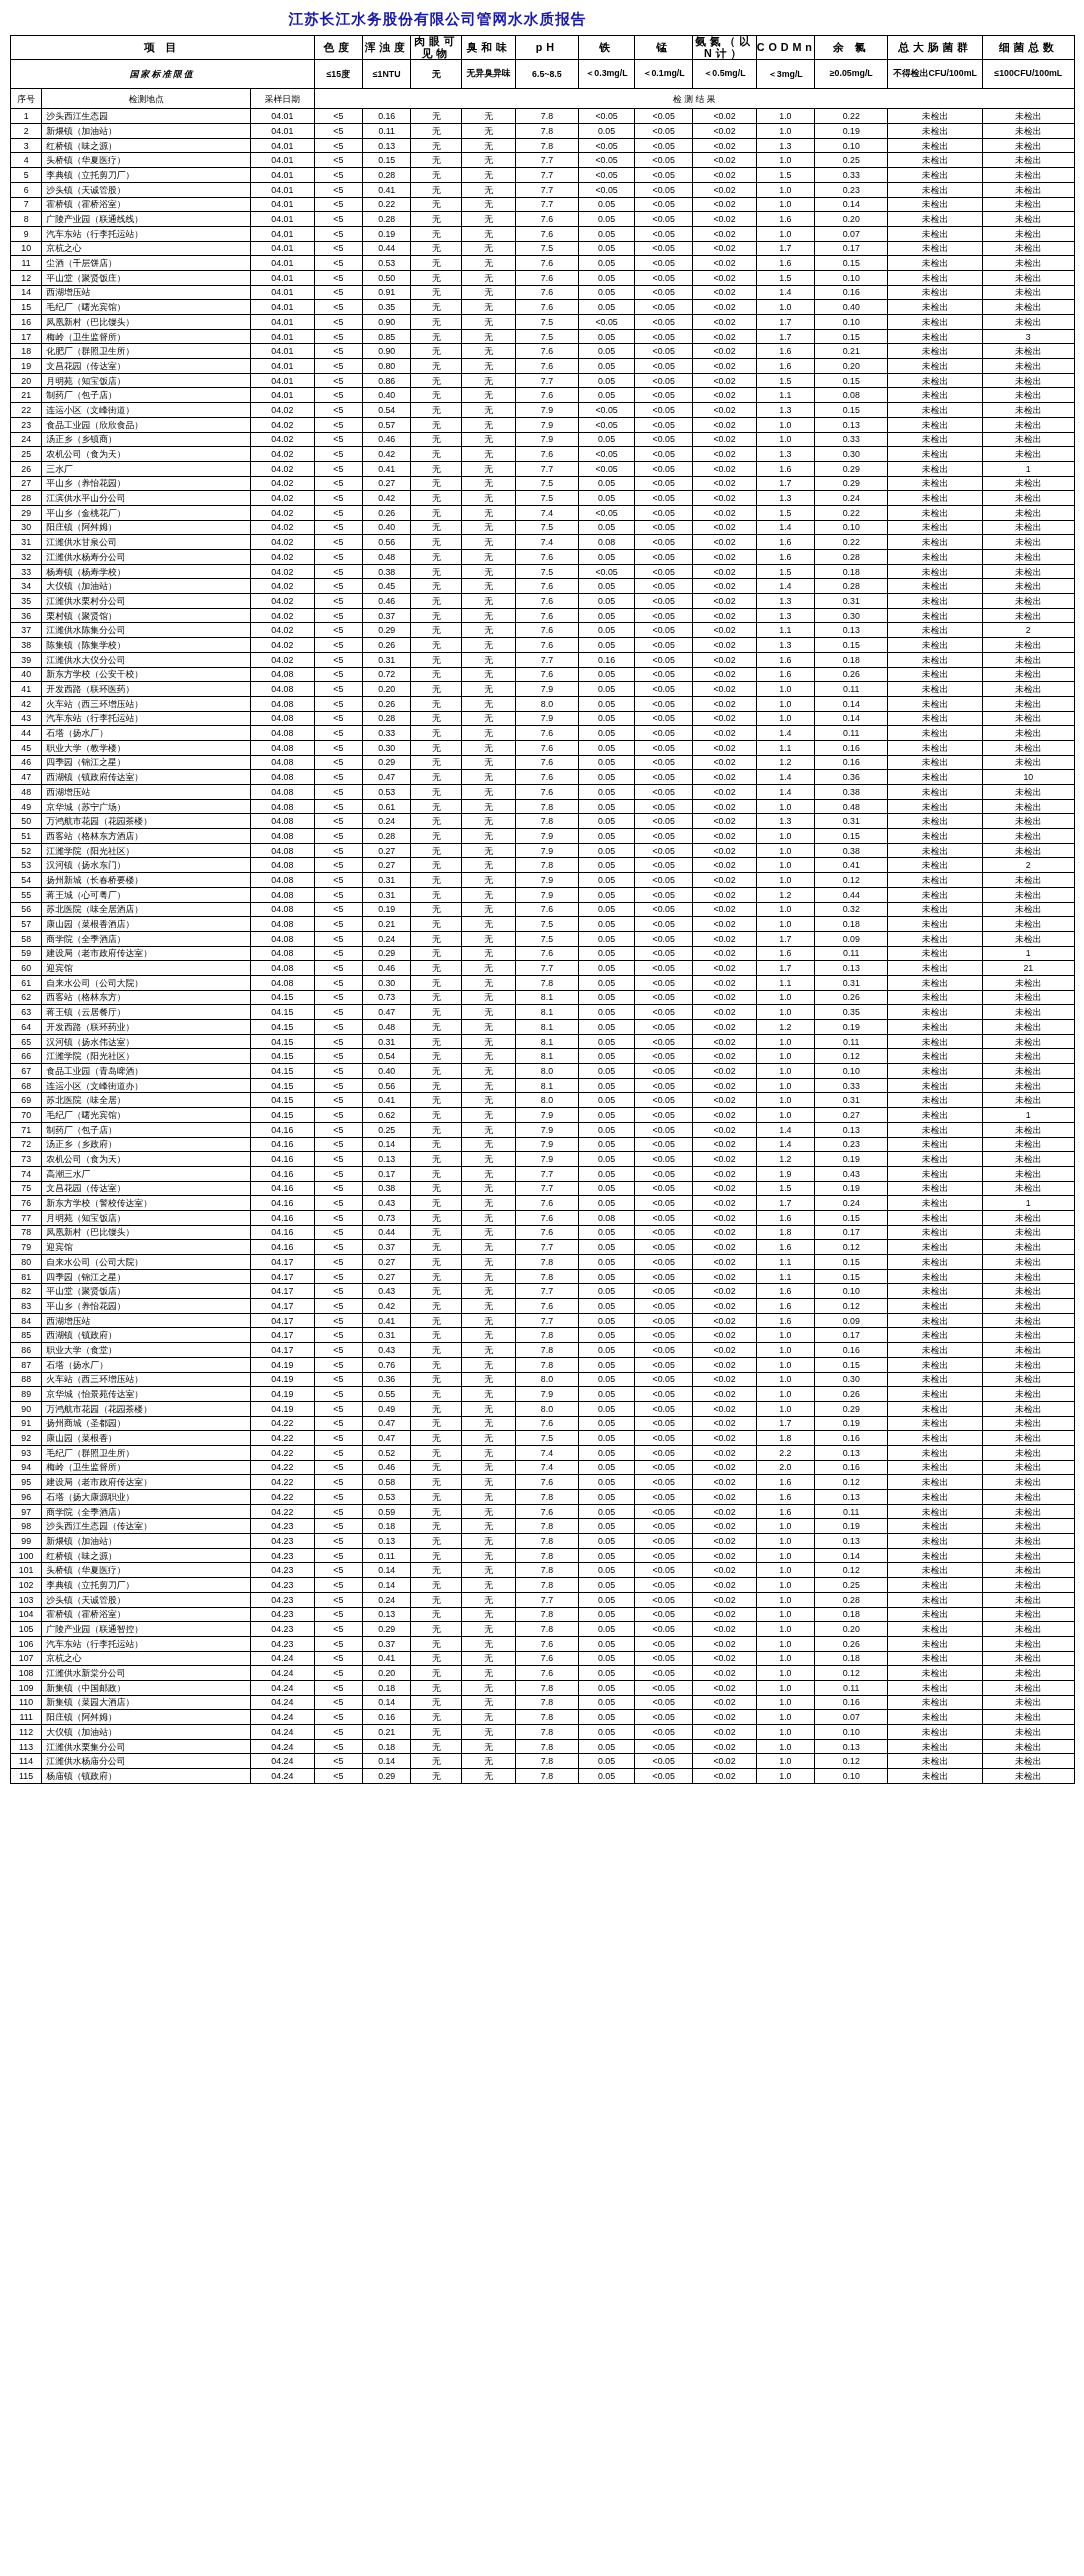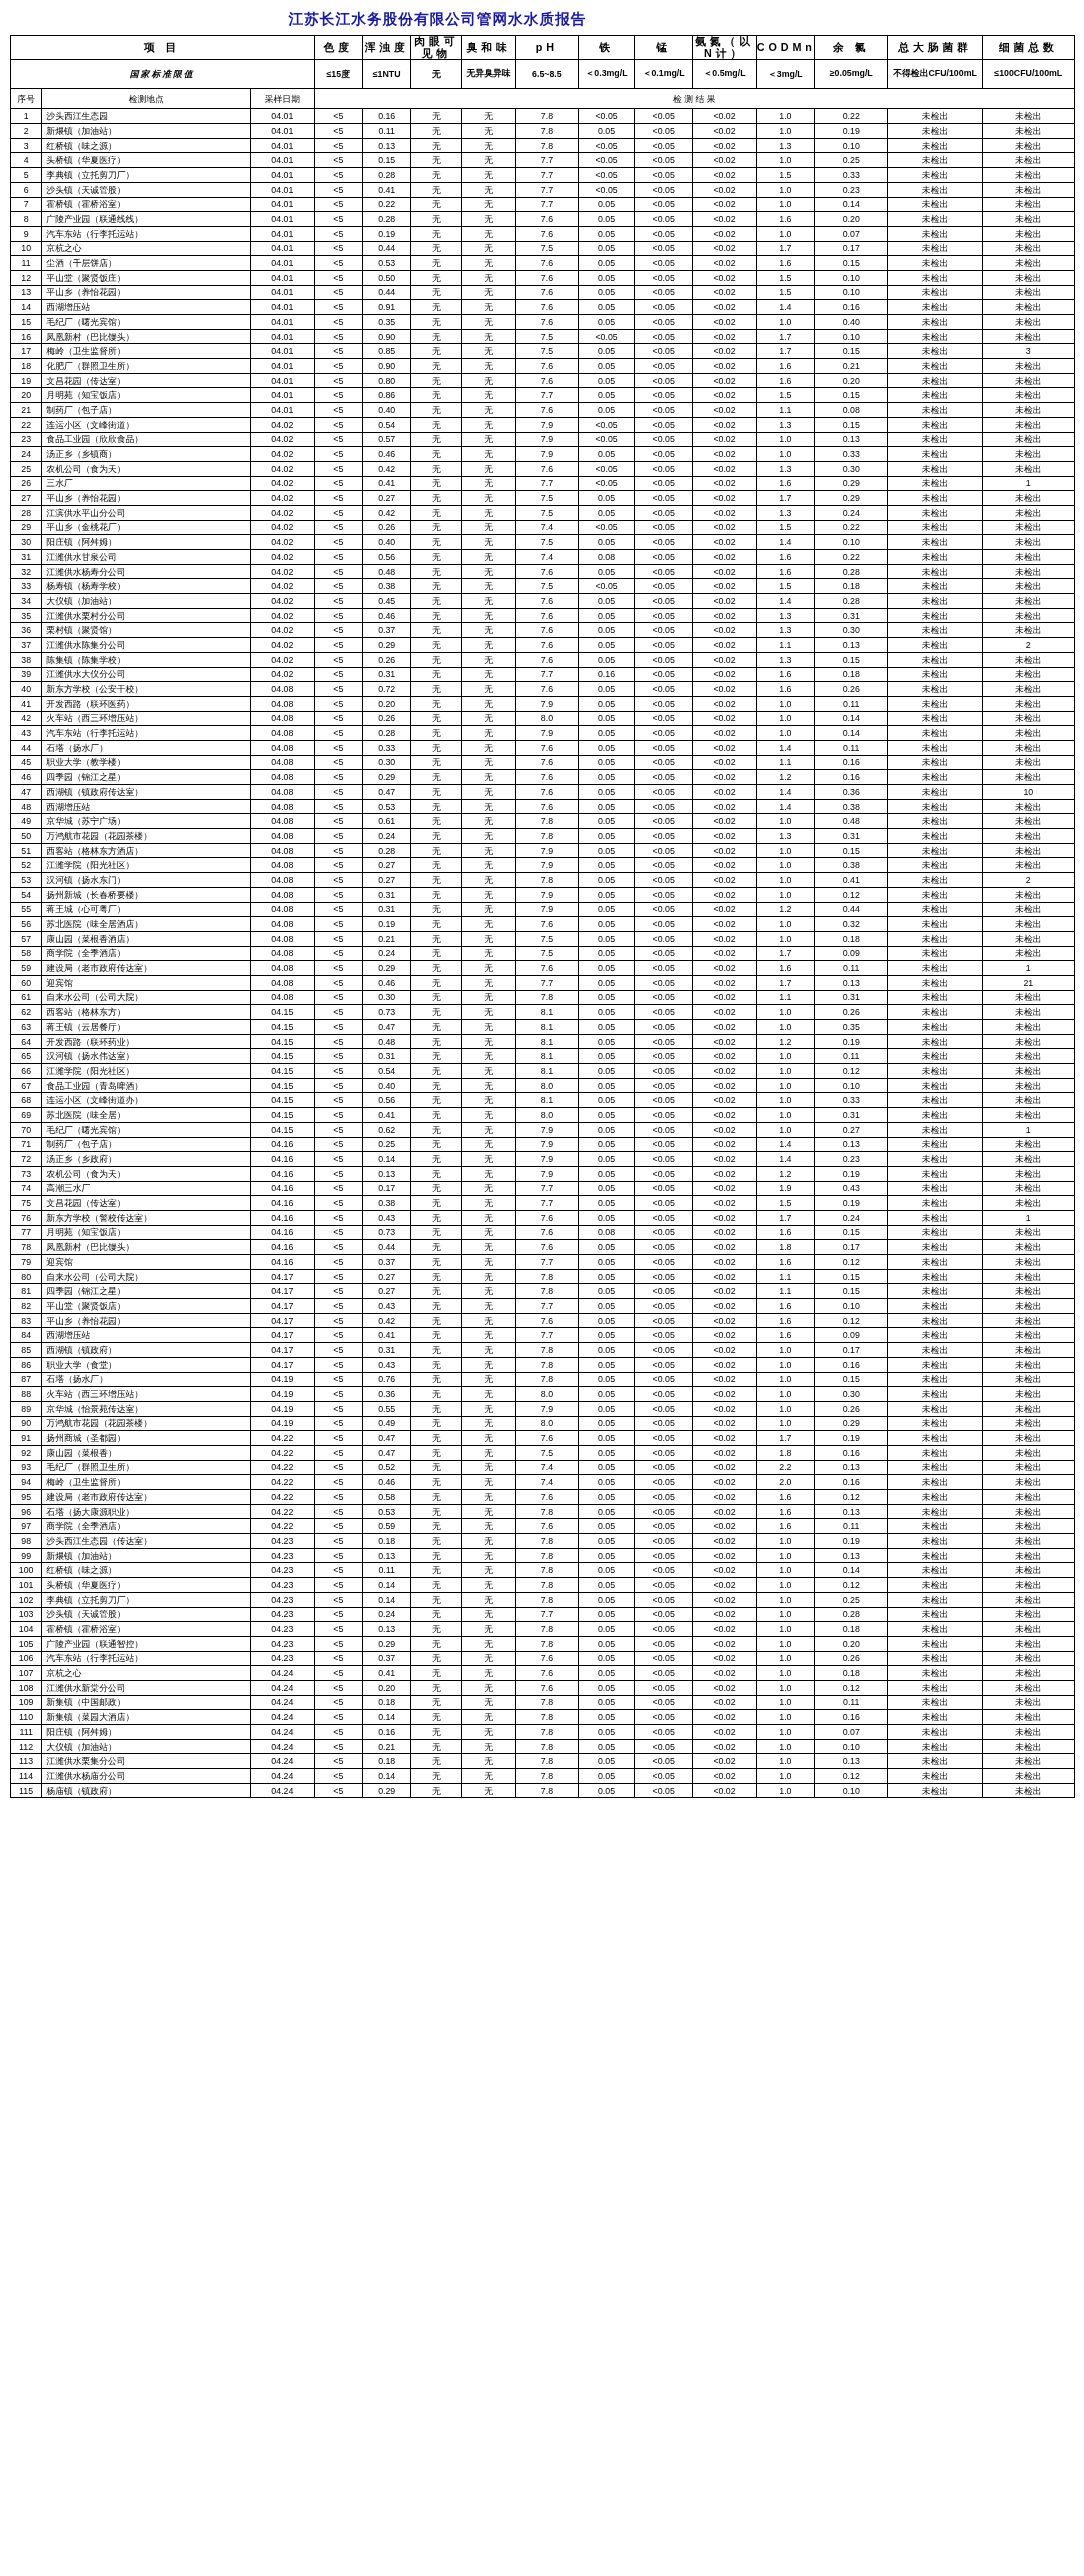--- a/index.html
+++ b/index.html
@@ -292,37 +292,20 @@
           <td>7.6</td>
           <td>0.05</td>
           <td>&lt;0.05</td>
           <td>&lt;0.02</td>
           <td>1.5</td>
           <td>0.10</td>
           <td>未检出</td>
           <td>未检出</td>
         </tr>
         <tr>
-          <td>13</td>
-          <td class="name-left">平山乡（养怡花园）</td>
-          <td>04.01</td>
-          <td>&lt;5</td>
-          <td>0.44</td>
-          <td>无</td>
-          <td>无</td>
-          <td>7.6</td>
-          <td>0.05</td>
-          <td>&lt;0.05</td>
-          <td>&lt;0.02</td>
-          <td>1.5</td>
-          <td>0.10</td>
-          <td>未检出</td>
-          <td>未检出</td>
-        </tr>
-        <tr>
           <td>14</td>
           <td class="name-left">西湖增压站</td>
           <td>04.01</td>
           <td>&lt;5</td>
           <td>0.91</td>
           <td>无</td>
           <td>无</td>
           <td>7.6</td>
           <td>0.05</td>
           <td>&lt;0.05</td>

